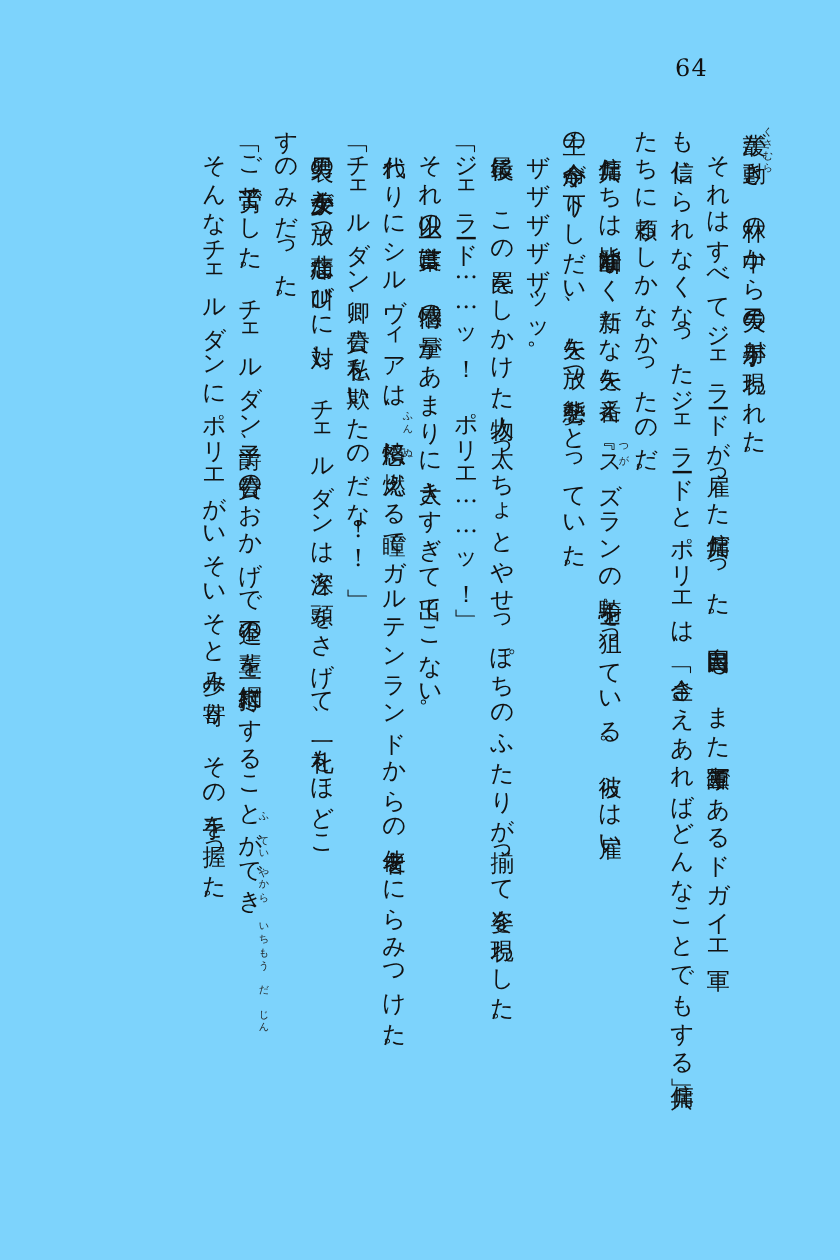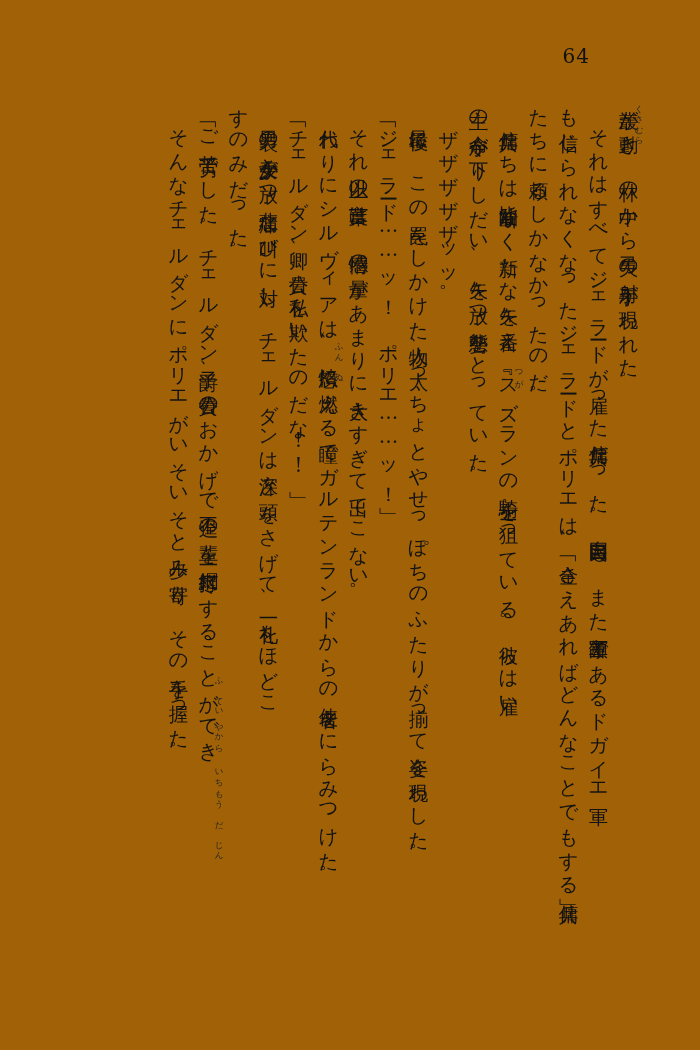--- a/index.html
+++ b/index.html
@@ -13,21 +13,21 @@
     font-family: "DejaVu Serif", "Liberation Serif", serif;
     color: #1a1a1a;
     overflow: hidden;
     position: relative;
   }
   .page {
     position: absolute;
     inset: 0;
     width: 700px;
     height: 1050px;
-    background: #a16207;
+    background: #7dd3fc;
   }
   
   .page-number {
     position: absolute;
     top: 44px;
     right: 110px;
     font-size: 20px;
     letter-spacing: 1px;
     color: #111;
     font-family: "DejaVu Serif", "Liberation Serif", serif;

